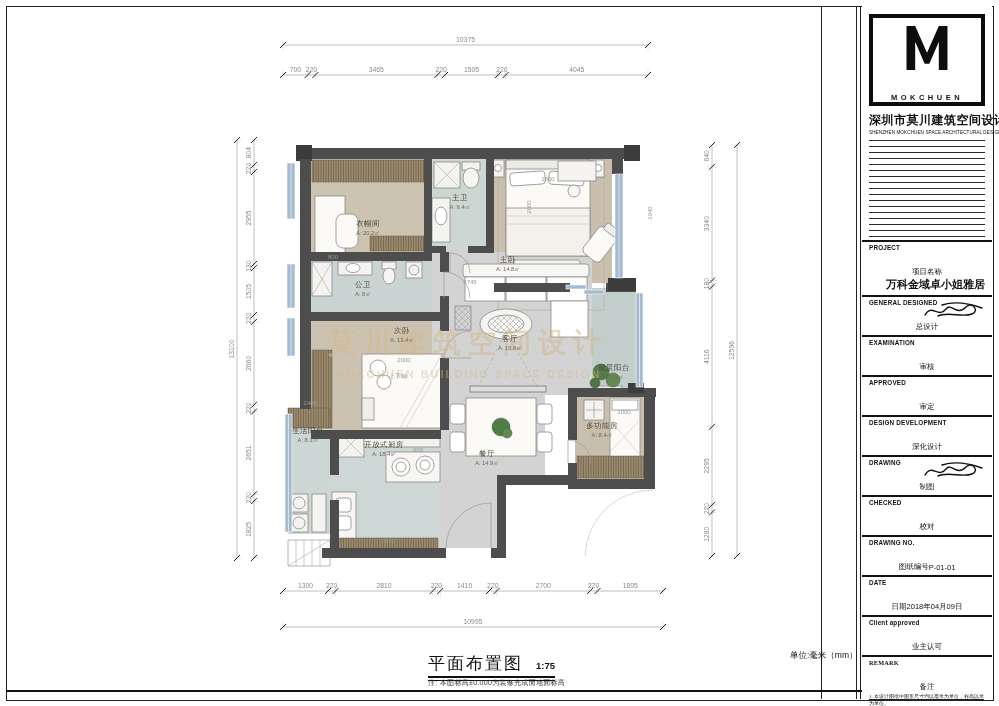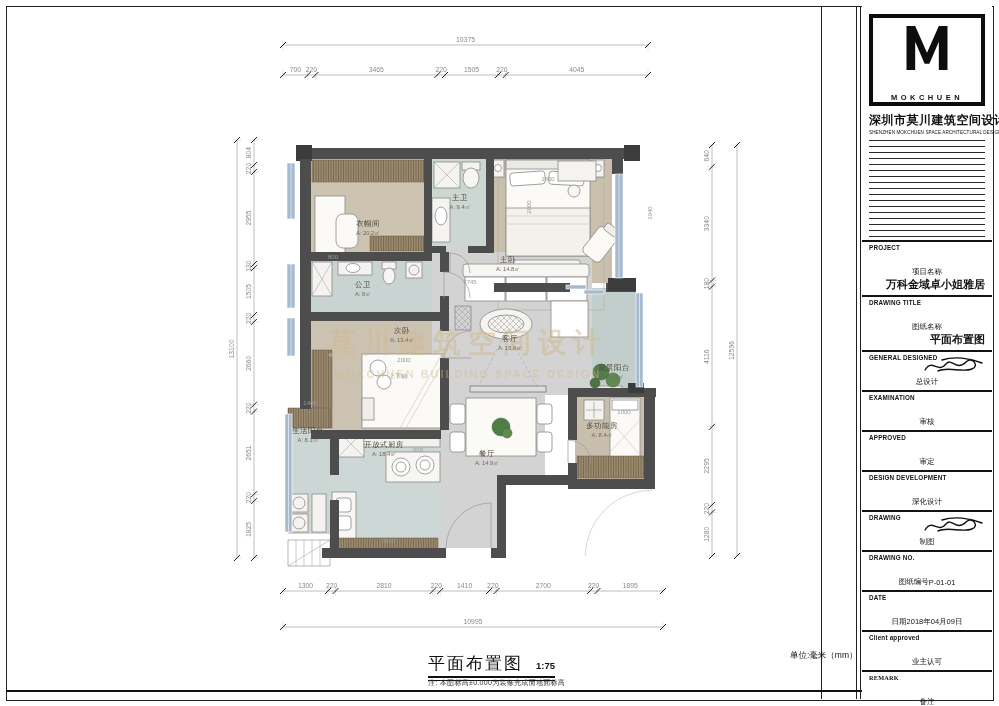--- a/index.html
+++ b/index.html
@@ -442,27 +442,20 @@
     <div class="ruled"></div>
   </div>
   <div id="tb-rows">
       <div class="tbrow tall">
         <div class="en">PROJECT</div>
         <div class="sub">
           <span class="cn">项目名称</span>
         </div>
         <div class="val">万科金域卓小姐雅居</div>
       </div>
-      <div class="tbrow tall">
-        <div class="en">DRAWING TITLE</div>
-        <div class="sub">
-          <span class="cn">图纸名称</span>
-        </div>
-        <div class="val">平面布置图</div>
-      </div>
       <div class="tbrow sig">
         <div class="en">GENERAL  DESIGNED</div>
         <div class="sub">
           <span class="cn">总设计</span>
           <span class="val"></span>
         </div>
         <svg width="66" height="24" class="sig-svg">
           <path d="M3 16 C10 4 16 20 24 10 C30 3 34 18 44 8 C50 2 58 12 50 15 C40 19 26 12 16 17 M20 6 C32 2 48 4 60 9" fill="none" stroke="#111" stroke-width="1.4" stroke-linecap="round"></path>
         </svg>
       </div>
@@ -489,20 +482,27 @@
       </div>
       <div class="tbrow sig">
         <div class="en">DRAWING</div>
         <div class="sub">
           <span class="cn">制图</span>
           <span class="val"></span>
         </div>
         <svg width="66" height="24" class="sig-svg">
           <path d="M3 16 C10 4 16 20 24 10 C30 3 34 18 44 8 C50 2 58 12 50 15 C40 19 26 12 16 17 M20 6 C32 2 48 4 60 9" fill="none" stroke="#111" stroke-width="1.4" stroke-linecap="round"></path>
         </svg>
+      </div>
+      <div class="tbrow plain">
+        <div class="en">CHECKED</div>
+        <div class="sub">
+          <span class="cn">校对</span>
+          <span class="val"></span>
+        </div>
       </div>
       <div class="tbrow plain">
         <div class="en">DRAWING NO.</div>
         <div class="sub">
           <span class="cn">图纸编号</span>
           <span class="val">P-01-01</span>
         </div>
       </div>
       <div class="tbrow plain">
         <div class="en">DATE</div>

